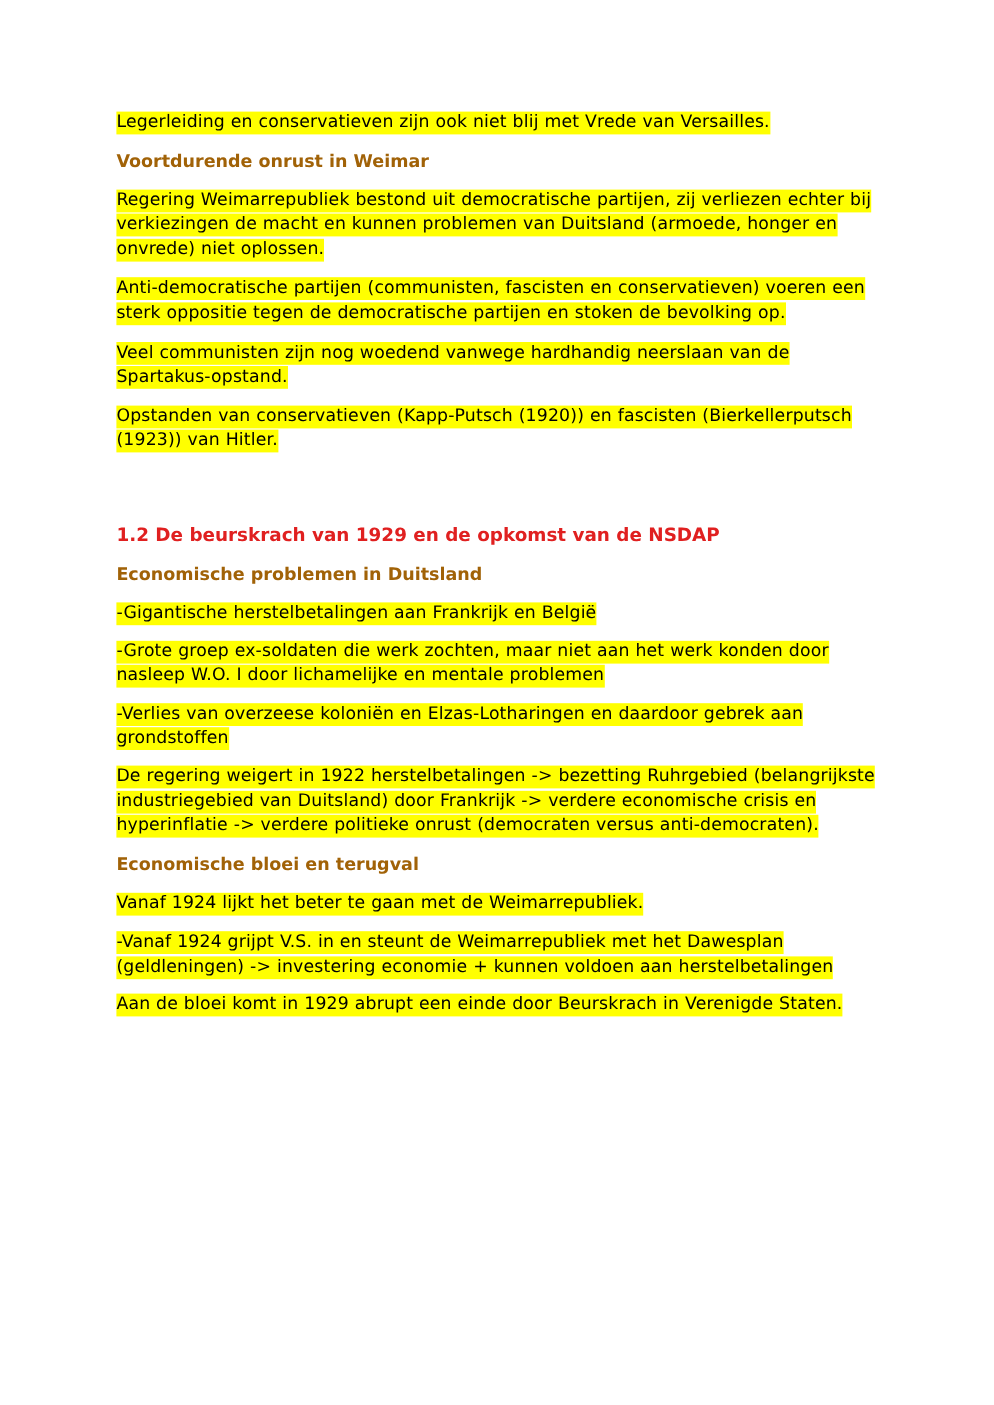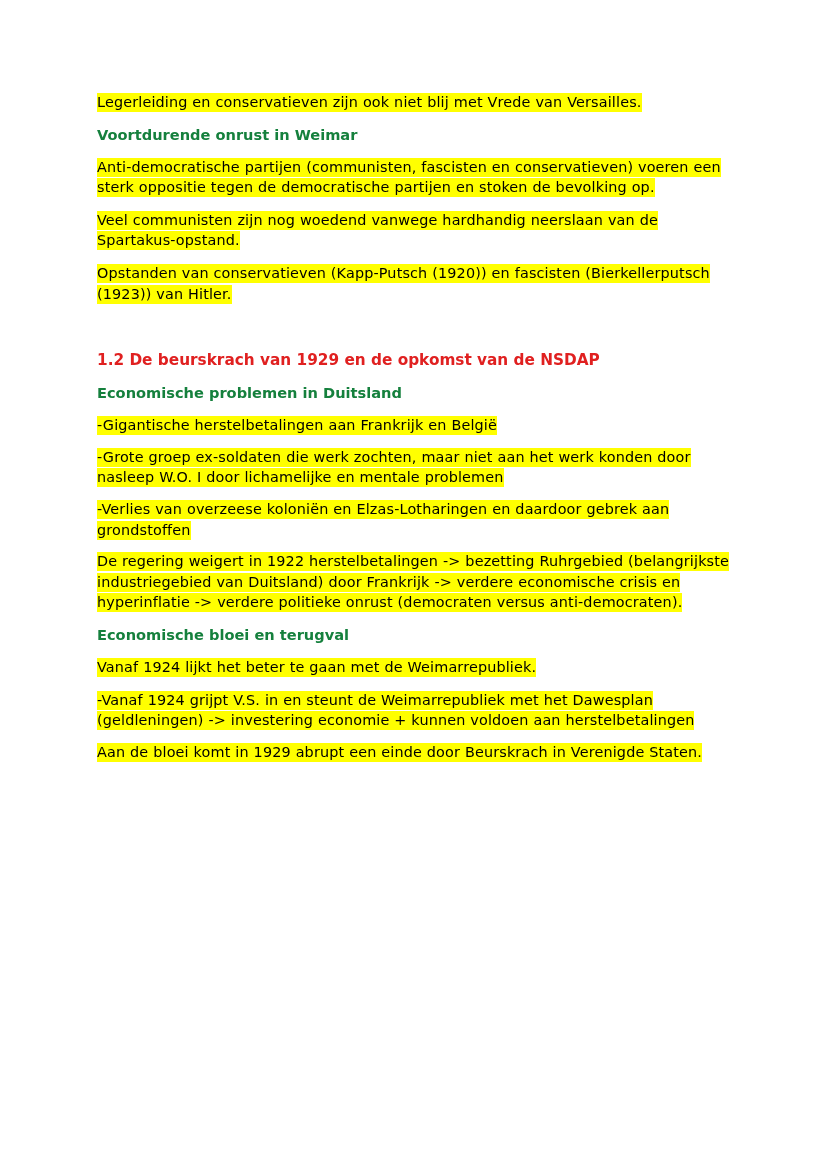--- a/index.html
+++ b/index.html
@@ -42,48 +42,49 @@
   }
   .para .run {
     display: inline;
   }
   
   .subhead {
     font-size: 14.6px;
     line-height: 20px;
     font-weight: bold;
     margin: 0 0 12px 0;
-    color: #15803d;
+    color: #a16207;
   }
   
   .redhead {
     font-size: 15.3px;
     line-height: 20px;
     font-weight: bold;
     color: #e02020;
-    margin: 0 0 13px 0;
+    margin: 12px 0 13px 0;
   }
   
   .spacer {
     height: 34px;
   }
   .tight {
     margin-bottom: 11px;
   }
 </style>
 </head>
 <body>
 
 <div class="page">
   <div class="doc">
 
     <p class="para hl"><span class="run">Legerleiding en conservatieven zijn ook niet blij met Vrede van Versailles.</span></p>
 
     <p class="subhead"><span>Voortdurende onrust in Weimar</span></p>
 
+    <p class="para hl"><span class="run">Regering Weimarrepubliek bestond uit democratische partijen, zij verliezen echter bij verkiezingen de macht en kunnen problemen van Duitsland (armoede, honger en onvrede) niet oplossen.</span></p>
 
 
     <p class="para hl"><span class="run">Anti-democratische partijen (communisten, fascisten en conservatieven) voeren een sterk oppositie tegen de democratische partijen en stoken de bevolking op.</span></p>
 
     <p class="para hl"><span class="run">Veel communisten zijn nog woedend vanwege hardhandig neerslaan van de Spartakus-opstand.</span></p>
 
     <p class="para hl"><span class="run">Opstanden van conservatieven (Kapp-Putsch (1920)) en fascisten (Bierkellerputsch (1923)) van Hitler.</span></p>
 
     <div class="spacer"></div>
 

